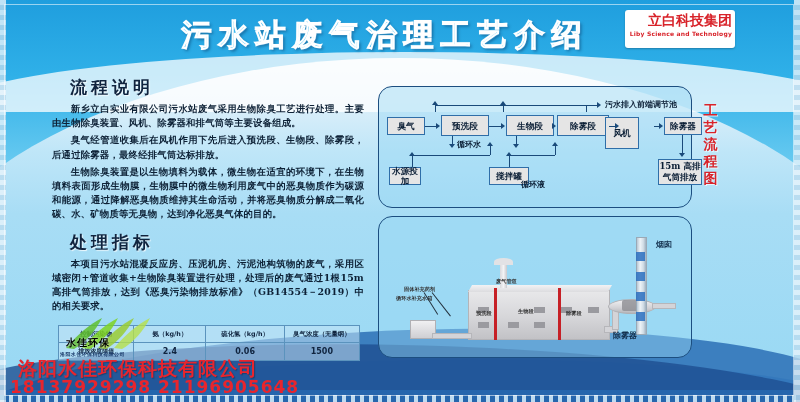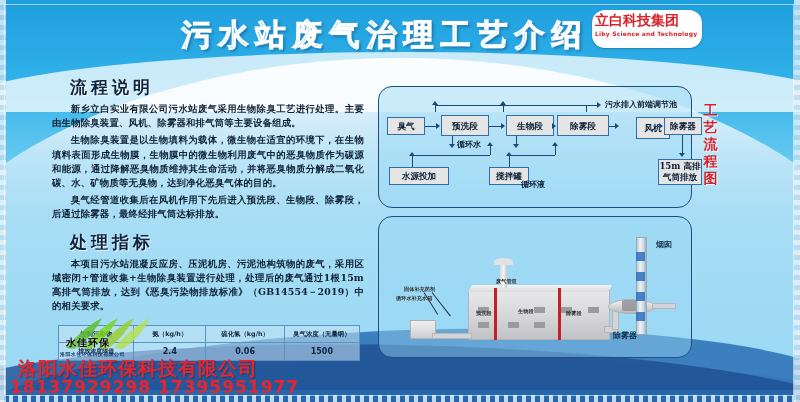--- a/index.html
+++ b/index.html
@@ -59,35 +59,35 @@
   }
   .side-rail{
     position:absolute;top:0;width:6px;height:402px;
     background:repeating-linear-gradient(180deg,#e9f4fb 0 5px,#bcdcef 5px 10px);
     opacity:.8;
   }
   .side-rail.l{left:0;}
   .side-rail.r{right:0;}
 
   
-  .header{position:absolute;left:0;top:0;width:714px;height:62px;}
+  .header{position:absolute;left:0;top:0;width:714px;height:62px;padding-left:33px;}
   .title{
     position:absolute;left:120px;top:15px;width:530px;
     text-align:center;
     font-family:"DejaVu Serif","Liberation Serif",serif;
     font-weight:bold;font-size:30px;letter-spacing:7px;
     color:#3fb9ee;
     -webkit-text-stroke:1px #ffffff;
     text-shadow:0 0 1px #ffffff,1px 1px 0 #2b86c0,2px 2px 3px rgba(0,40,80,.45);
   }
   .logo{
     position:absolute;right:12px;top:10px;width:110px;height:38px;
-    background:#ffffff;border-radius:13px;
+    background:#ffffff;border-radius:3px;
     box-shadow:0 1px 2px rgba(0,0,0,.25);
-    padding:2px 3px;box-sizing:border-box;text-align:left;
+    padding:2px 3px;box-sizing:border-box;text-align:right;
   }
   .logo-cn{
     font-family:"DejaVu Serif","Liberation Serif",serif;
     font-weight:bold;font-size:14px;color:#d8232a;letter-spacing:0px;line-height:17px;
   }
   .logo-en{
     font-size:6px;font-weight:bold;color:#d8232a;line-height:9px;letter-spacing:.2px;
   }
 
   
@@ -257,22 +257,22 @@
     <div class="title">污水站废气治理工艺介绍</div>
     <div class="logo">
       <div class="logo-cn">立白科技集团</div>
       <div class="logo-en">Liby Science and Technology</div>
     </div>
   </div>
 
   <div class="left-panel">
     <div class="sec-head">流程说明</div>
     <div class="para">新乡立白实业有限公司污水站废气采用生物除臭工艺进行处理。主要由生物除臭装置、风机、除雾器和排气筒等主要设备组成。</div>
+    <div class="para">臭气经管道收集后在风机作用下先后进入预洗段、生物段、除雾段，后通过除雾器，最终经排气筒达标排放。</div>
     <div class="para">生物除臭装置是以生物填料为载体，微生物在适宜的环境下，在生物填料表面形成生物膜，生物膜中的微生物利用废气中的恶臭物质作为碳源和能源，通过降解恶臭物质维持其生命活动，并将恶臭物质分解成二氧化碳、水、矿物质等无臭物，达到净化恶臭气体的目的。</div>
-    <div class="para">臭气经管道收集后在风机作用下先后进入预洗段、生物段、除雾段，后通过除雾器，最终经排气筒达标排放。</div>
 
     <div class="sec-head" style="margin-top:9px;">处理指标</div>
     <div class="para">本项目污水站混凝反应房、压泥机房、污泥池构筑物的废气，采用区域密闭+管道收集+生物除臭装置进行处理，处理后的废气通过1根15m高排气筒排放，达到《恶臭污染物排放标准》（GB14554－2019）中的相关要求。</div>
   </div>
 
   <table class="tbl">
     <tbody>
         <tr>
       <td style="width:25%">控制污染物</td>
       <td style="width:24%">氨（kg/h）</td>
@@ -287,29 +287,29 @@
     </tr>
   </tbody>
     </table>
 
   <div class="rpanel" id="flow-panel">
 
     <div class="fbox" style="left:8px;top:30px;width:38px;height:18px;">臭气</div>
     <div class="fbox" style="left:62px;top:28px;width:48px;height:21px;">预洗段</div>
     <div class="fbox" style="left:127px;top:28px;width:48px;height:21px;">生物段</div>
     <div class="fbox" style="left:178px;top:28px;width:52px;height:21px;">除雾段</div>
-    <div class="fbox" style="left:257px;top:30px;width:34px;height:22px;">风机</div>
+    <div class="fbox" style="left:226px;top:30px;width:34px;height:32px;">风机</div>
     <div class="fbox" style="left:285px;top:30px;width:38px;height:18px;">除雾器</div>
 
     <div class="fbox" style="left:279px;top:72px;width:44px;height:26px;flex-direction:column;line-height:11px;">
       <span>15m 高排</span>
       <span>气筒排放</span>
     </div>
 
-    <div class="fbox" style="left:10px;top:80px;width:60px;height:18px;">水源投加</div>
+    <div class="fbox" style="left:10px;top:80px;width:32px;height:18px;">水源投加</div>
     <div class="fbox" style="left:110px;top:80px;width:40px;height:18px;">搅拌罐</div>
 
     <div class="fline h" style="left:46px;top:39px;width:12px;"></div>
     <div class="farrow r" style="left:57px;top:36px;"></div>
 
     <div class="fline h" style="left:110px;top:39px;width:13px;"></div>
     <div class="farrow r" style="left:122px;top:36px;"></div>
 
     <div class="fline h" style="left:175px;top:39px;width:0px;"></div>
     <div class="farrow r" style="left:173px;top:36px;"></div>
@@ -403,15 +403,15 @@
 
   <svg class="wm-leaf" viewBox="0 0 86 34">
     <path d="M2 32 C14 18 26 8 38 2 C32 14 22 26 10 33 Z" fill="#5fbf2e" opacity="0.85"></path>
     <path d="M18 32 C30 18 42 8 54 2 C48 14 38 26 26 33 Z" fill="#7ed321" opacity="0.85"></path>
     <path d="M34 32 C46 18 58 8 70 2 C64 14 54 26 42 33 Z" fill="#9acd32" opacity="0.85"></path>
     <path d="M50 32 C62 18 74 8 86 2 C80 14 70 26 58 33 Z" fill="#b7e04a" opacity="0.8"></path>
   </svg>
   <div class="wm-text1">水佳环保</div>
   <div class="wm-text-sub">洛阳水佳环保科技有限公司</div>
   <div class="wm-company">洛阳水佳环保科技有限公司</div>
-  <div class="wm-phone">18137929298  17395951977</div>
+  <div class="wm-phone">18137929298  21196905648</div>
 
 </div>
 
 </body></html>

